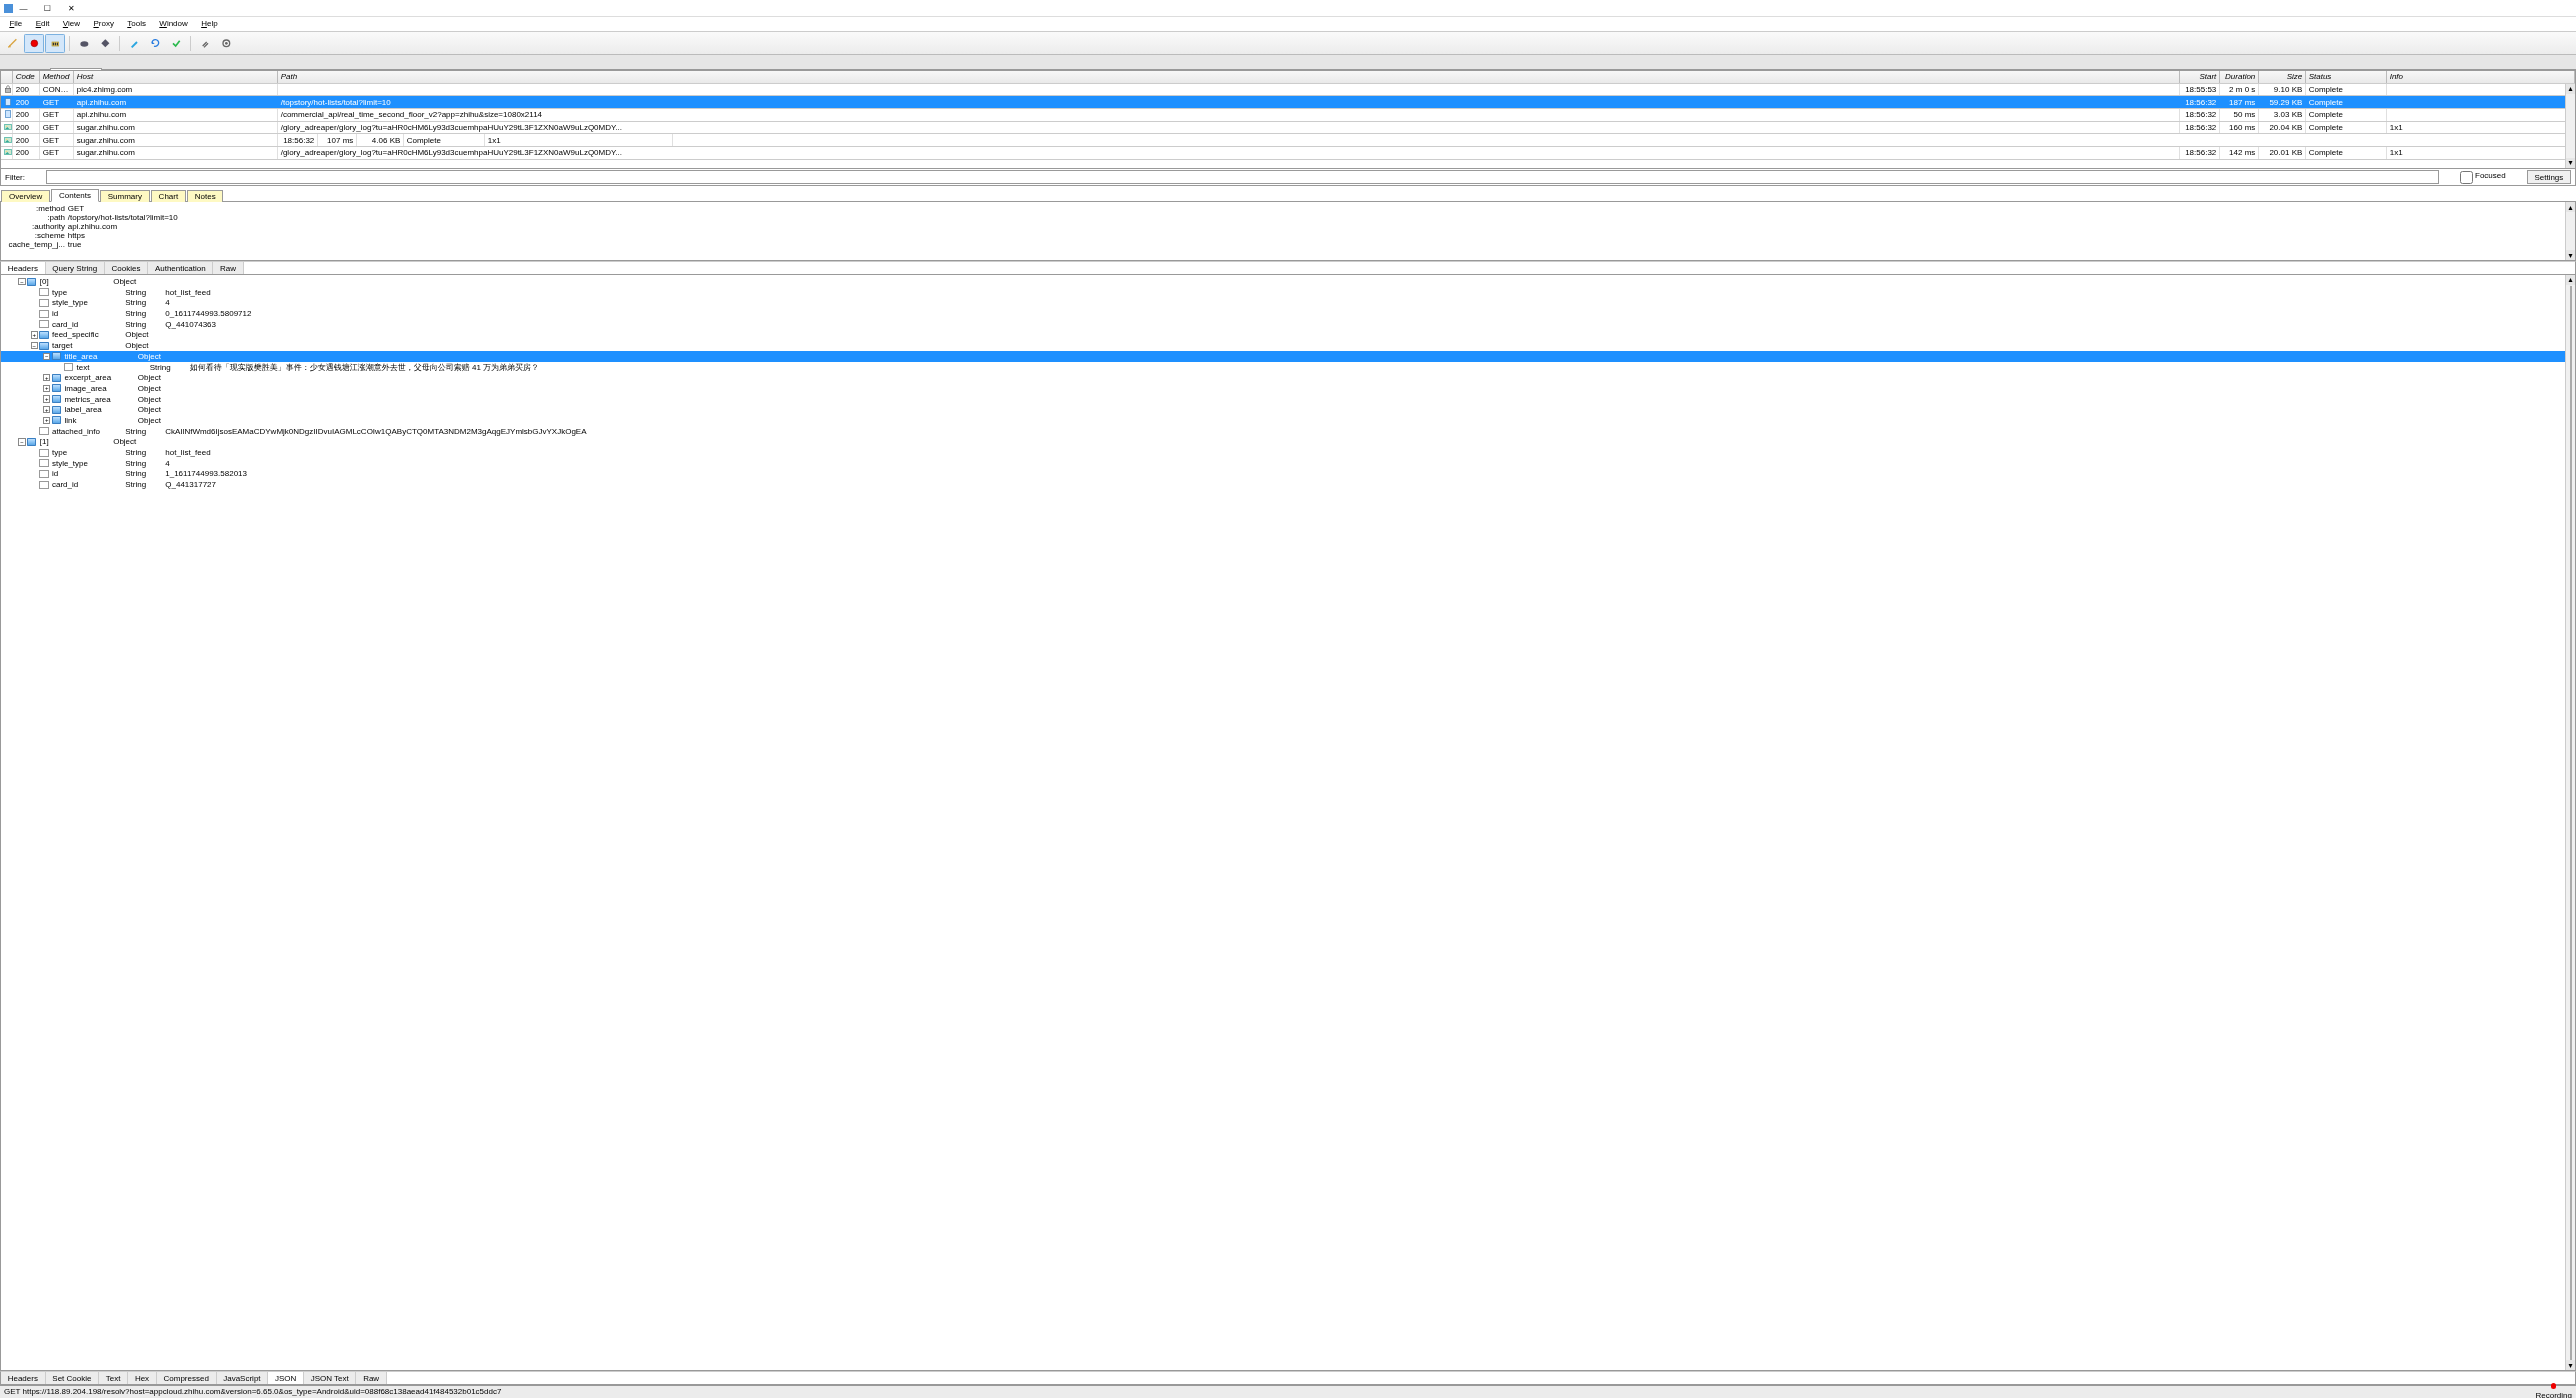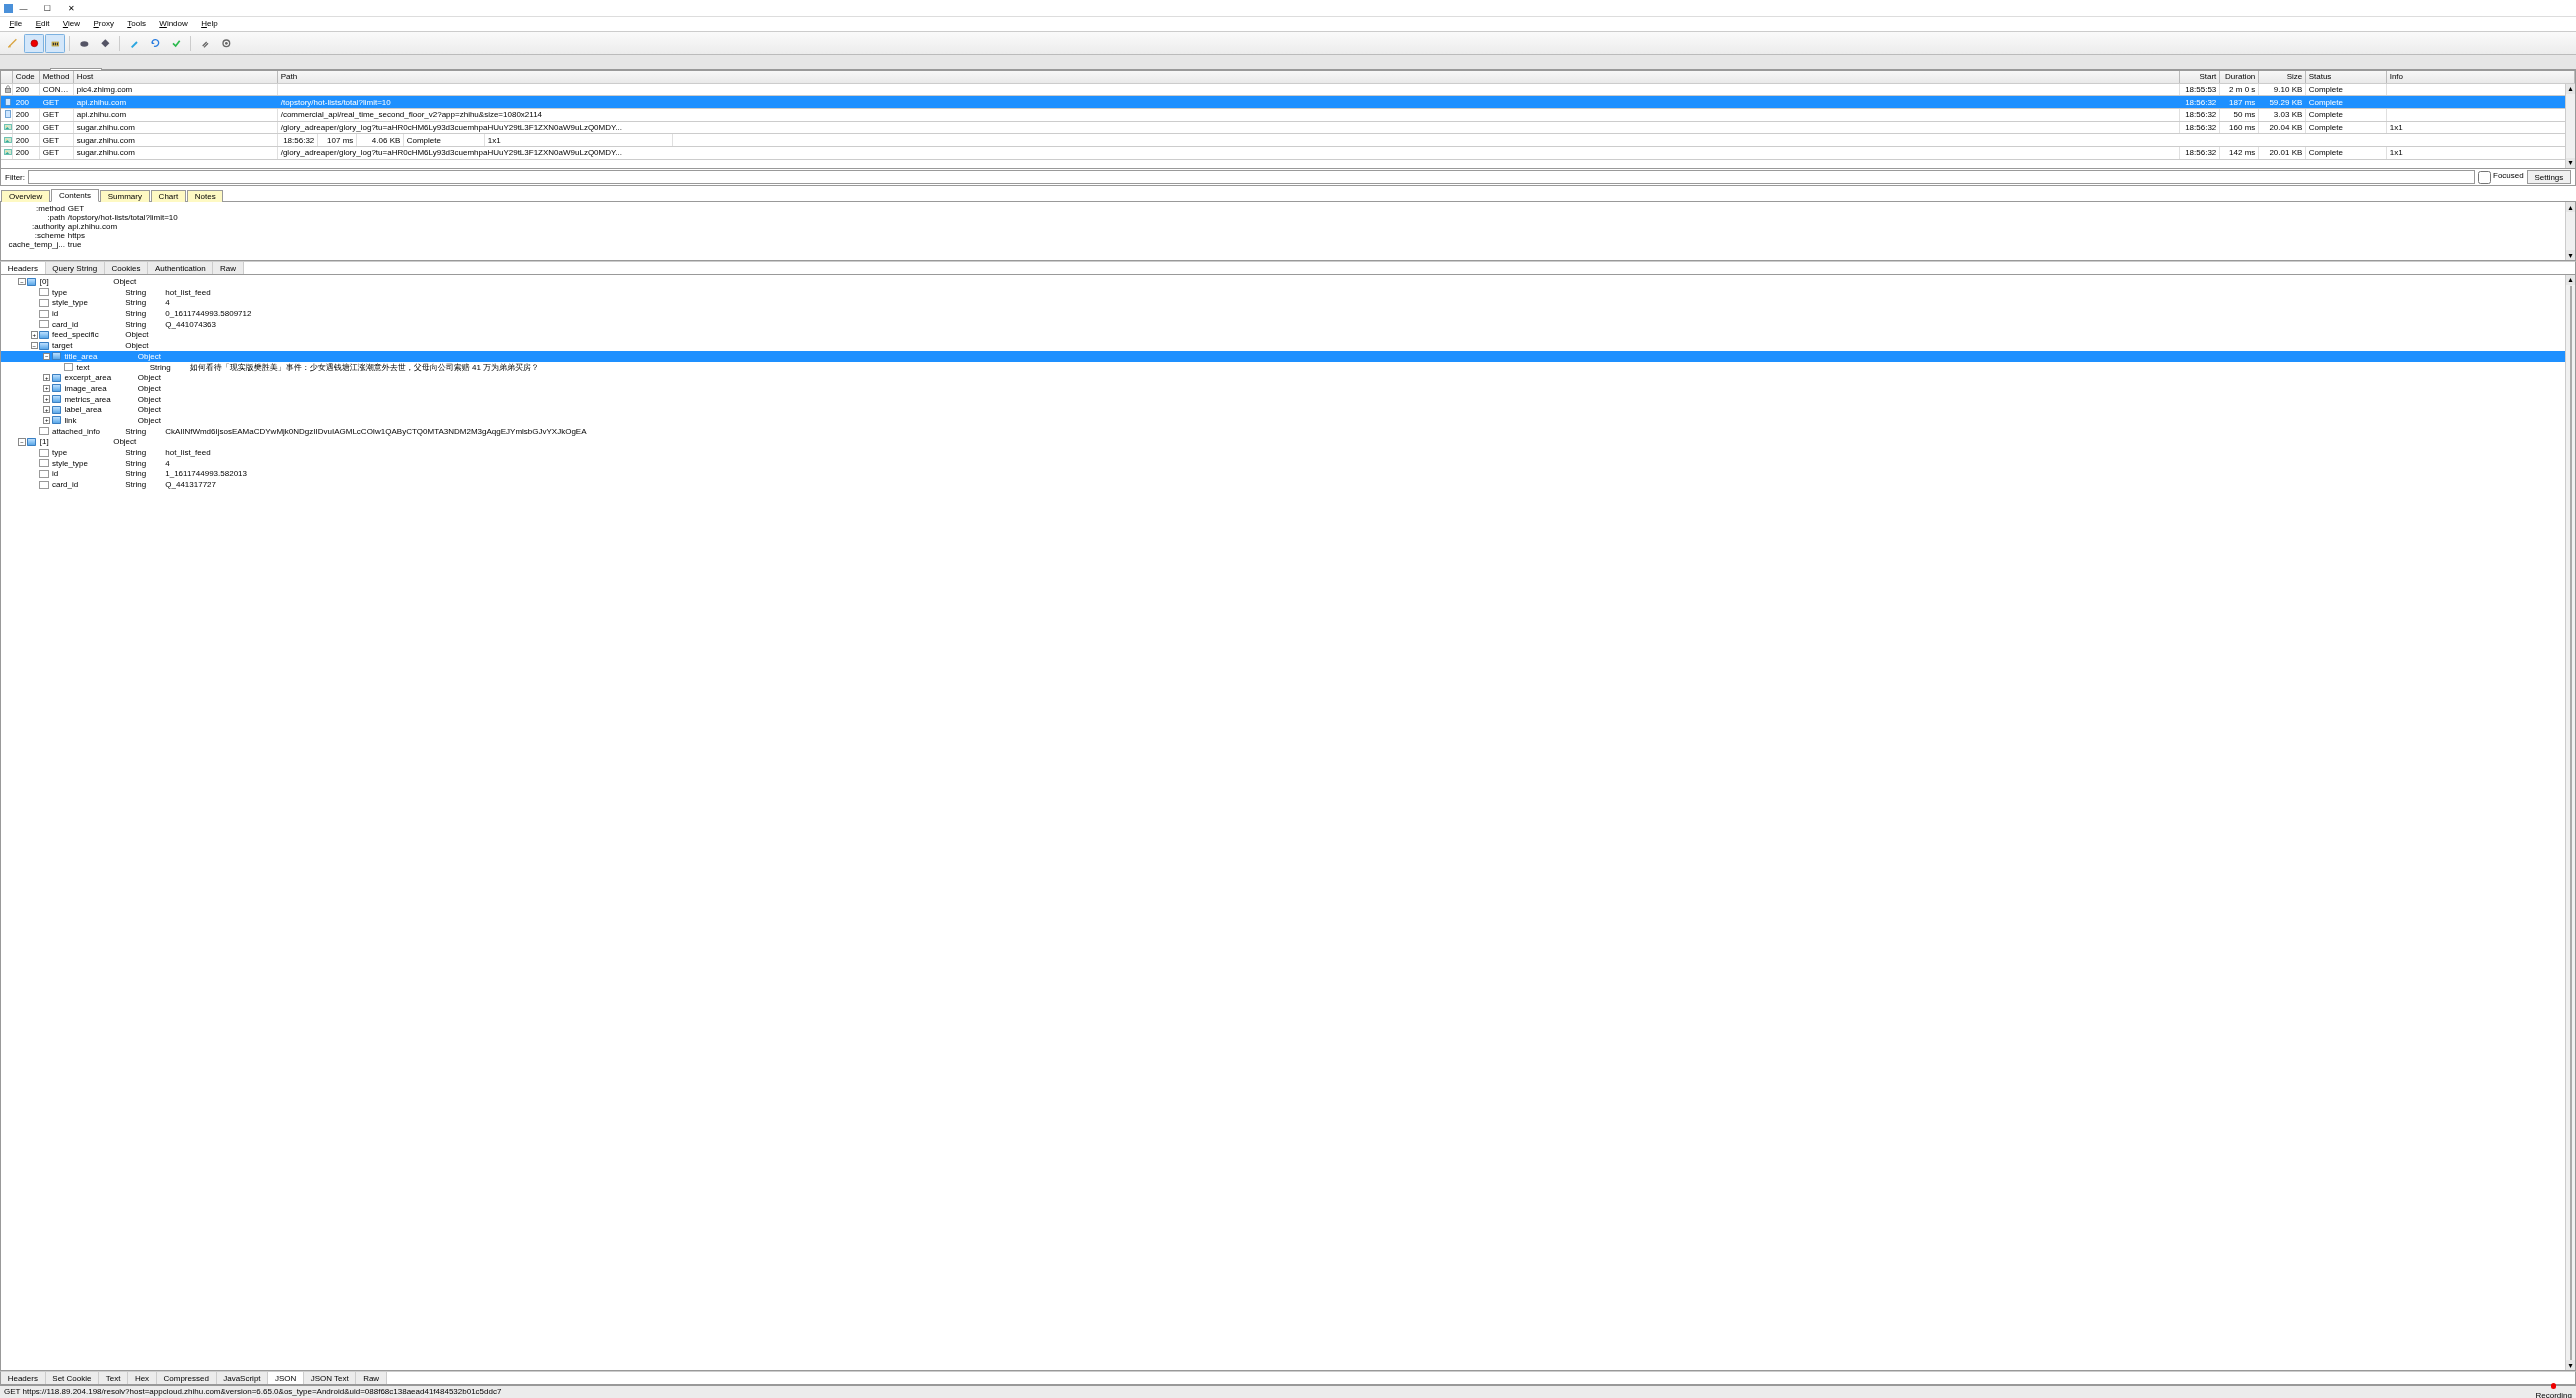--- a/index.html
+++ b/index.html
@@ -14,40 +14,40 @@
 .menu-item u { text-decoration: underline; }
 .toolbar { display: flex; align-items: center; height: 23px; padding: 1.3px 2.7px; background: linear-gradient(#fafafa,#ececec); border-bottom: 0.7px solid #bbb; gap: 1.3px; }
 .tool-btn { width: 20px; height: 19px; display: flex; align-items: center; justify-content: center; border: 0.7px solid transparent; border-radius: 1.3px; cursor: pointer; }
 .tool-btn.active { background: #d4e7fa; border-color: #7bb1e0; }
 .tool-sep { width: 0.7px; height: 14.8px; background: #ccc; margin: 0 2.7px; }
 .tab-row { display: flex; align-items: flex-end; height: 14.8px; background: #e6e6e6; border-bottom: 0.7px solid #999; padding-left: 1.3px; }
 .tab { padding: 1.3px 6.7px; border: 0.7px solid #999; border-bottom: none; background: #ececec; margin-right: 1.3px; cursor: pointer; position: relative; top: 13px; }
 .tab.active { background: #fff; border-bottom: 0.7px solid #fff; }
 .req-table { border: 0.7px solid #999; overflow: hidden; flex: 0 0 99px; display: flex; flex-direction: column; position: relative; }
 .req-header, .req-row { display: flex; height: 12.7px; border-bottom: 0.7px solid #ccc; }
-.req-header { background: linear-gradient(#f7f7f7,#e9e9e9); font-weight: normal; }
+.req-header { background: linear-gradient(#f7f7f7,#e9e9e9); font-weight: normal; font-style: italic; }
 .req-header .cell { border-right: 0.7px solid #bbb; padding: 1.3px 2.7px; overflow: hidden; white-space: nowrap; }
 .req-row .cell { border-right: 0.7px solid #e0e0e0; padding: 1.3px 2.7px; overflow: hidden; white-space: nowrap; text-overflow: ellipsis; }
 .req-row.selected { background: #1e90ff; color: #fff; }
 .req-row.selected .cell { border-right-color: #1e90ff; }
 .c-icon { width: 12px; flex: 0 0 12px; }
 .c-code { width: 27px; flex: 0 0 27px; }
 .c-method { width: 34px; flex: 0 0 34px; }
 .c-host { width: 204px; flex: 0 0 204px; }
 .c-path { flex: 1; min-width: 0; }
 .c-start { width: 40px; flex: 0 0 40px; text-align: right; }
 .c-dur { width: 39px; flex: 0 0 39px; text-align: right; }
 .c-size { width: 47px; flex: 0 0 47px; text-align: right; }
 .c-status { width: 81px; flex: 0 0 81px; }
 .c-info { width: 188px; flex: 0 0 188px; }
 .row-icon { width: 8px; height: 8px; display: inline-block; }
 .mono { font-family: Consolas, "Courier New", monospace; font-size: 8px; }
 .vscroll { position: absolute; right: 0; top: 12.7px; bottom: 0; width: 10px; background: #f0f0f0; border-left: 0.7px solid #ccc; display:flex; flex-direction:column; align-items:center; justify-content:space-between; }
 .vscroll .arrow { width: 100%; height: 10px; display:flex; align-items:center; justify-content:center; background:#e6e6e6; cursor:pointer; }
-.filter-row { display: flex; align-items: center; height: 17.4px; padding: 1.3px 4px; border: 0.7px solid #999; border-top: none; gap: 3px; }
+.filter-row { display: flex; align-items: center; height: 17.4px; padding: 1.3px 4px; border: 0.7px solid #999; border-top: none; gap: 21px; }
 .filter-row input[type=text] { flex: 1; height: 13.4px; border: 0.7px solid #999; padding: 0 2.7px; }
 .filter-row label { display: flex; align-items: flex-start; gap: 2px; }
 .filter-row button { padding: 1.3px 6.7px; background: #f0f0f0; border: 0.7px solid #999; cursor: pointer; }
 .detail-tabs { display: flex; align-items: flex-end; height: 14.8px; border-bottom: 0.7px solid #999; padding-left: 1.3px; margin-top: 1.3px; }
 .detail-tab { padding: 1.3px 6.7px; border: 0.7px solid #999; border-bottom: none; background: #fef9c3; margin-right: 1.3px; cursor: pointer; position: relative; top: 0.7px; }
 .detail-tab.active { background: #fff; border-bottom: 0.7px solid #fff; }
 .headers-panel { height: 59px; border: 0.7px solid #999; border-top: none; padding: 1.3px 2.7px; overflow: auto; position: relative; }
 .hdr-line { display: flex; }
 .hdr-key { width: 64px; text-align: right; color: #000; padding-right: 2.7px; }
 .hdr-val { flex: 1; }

